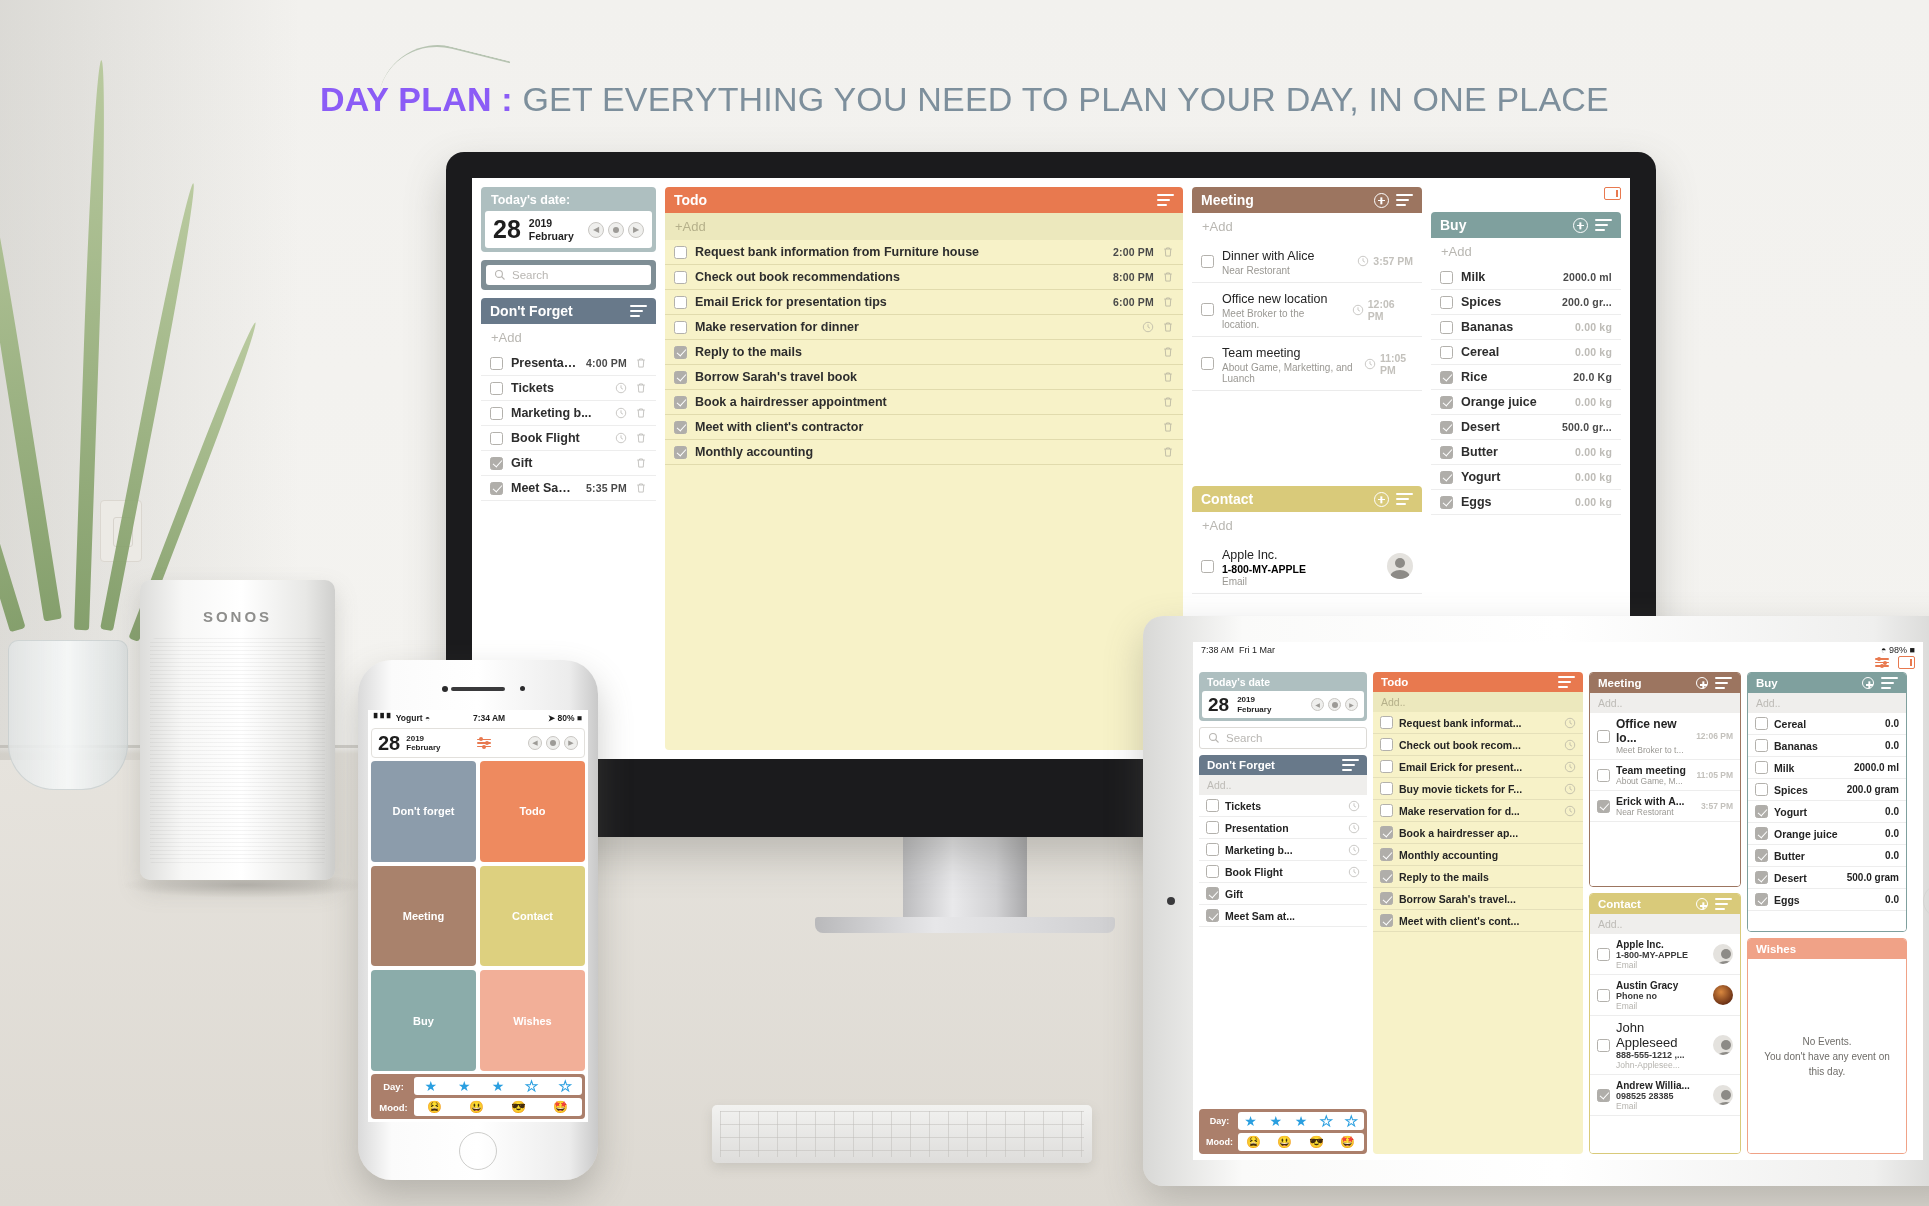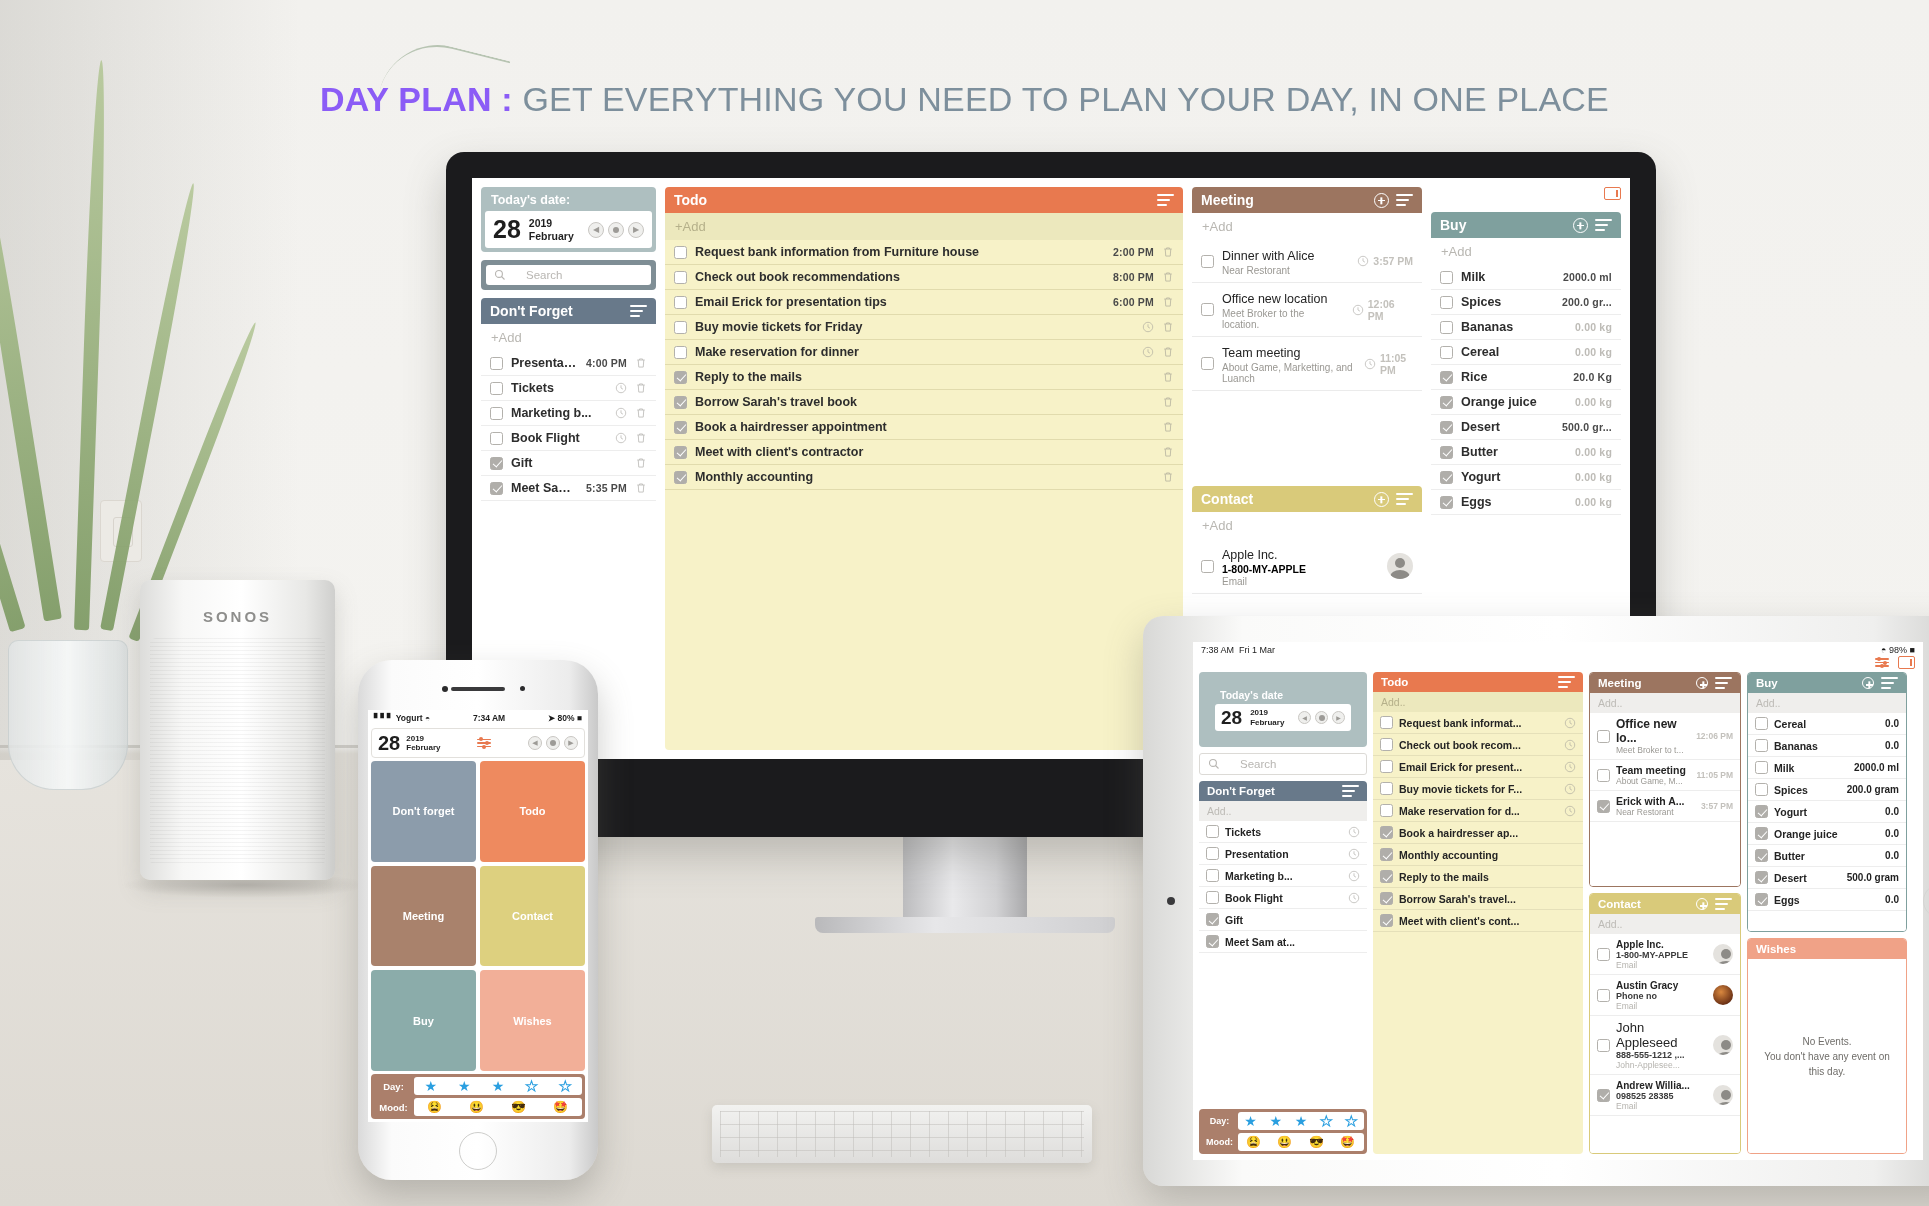--- a/index.html
+++ b/index.html
@@ -169,21 +169,21 @@
   .navbtns { margin-left:auto; display:flex; gap:4px; }
   .navbtn {
     width:16px; height:16px; border-radius:50%; border:1.4px solid #c9c7c3;
     display:flex; align-items:center; justify-content:center;
     font-size:8px; color:#9d9b97; background:#efefed;
   }
   .navbtn.dot:after { content:""; width:6px; height:6px; border-radius:50%; background:#9d9b97; }
   .search-wrap { background:#7f8e95; border-radius:4px; padding:5px; }
   .search-box {
     background:#fff; border-radius:3px; padding:4px 8px;
-    display:flex; gap:20px; font-size:11.5px; color:#b8b6b2;
+    display:flex; gap:6px; font-size:11.5px; color:#b8b6b2;
   }
   .dontforget-head { background:#68798a; }
   .dontforget-body { background:#fff; }
 
   .todo-card { flex:1; }
   .todo-head { background:#e8794f; }
   .todo-body { background:#f7f2c8; }
   .todo-body .addrow { background:#ece8bd; color:#b5b08a; }
   .todo-body .row { border-bottom-color:rgba(160,150,90,.25); }
 
@@ -466,32 +466,20 @@
       <span class="time">8:00 PM</span>
       <svg class="clock-svg ico" viewBox="0 0 16 16">
                 <path d="M3 4h10M6 4V2.6h4V4M4.3 4l.7 9.4h6l.7-9.4" fill="none" stroke="#8d8b86" stroke-width="1.2"></path>
               </svg>
             </div>
             <div class="row">
               <span class="cb "></span>
       <span class="txt">Email Erick for presentation tips</span>
       <span class="time">6:00 PM</span>
       <svg class="clock-svg ico" viewBox="0 0 16 16">
-                <path d="M3 4h10M6 4V2.6h4V4M4.3 4l.7 9.4h6l.7-9.4" fill="none" stroke="#8d8b86" stroke-width="1.2"></path>
-              </svg>
-            </div>
-            <div class="row">
-              <span class="cb "></span>
-      <span class="txt">Buy movie tickets for Friday</span>
-
-      <svg class="clock-svg ico" viewBox="0 0 16 16">
-                <circle cx="8" cy="8" r="6.3" fill="none" stroke="#9b9994" stroke-width="1.3"></circle>
-                <path d="M8 4.4V8l2.6 1.6" fill="none" stroke="#9b9994" stroke-width="1.3"></path>
-              </svg>
-              <svg class="clock-svg ico" viewBox="0 0 16 16">
                 <path d="M3 4h10M6 4V2.6h4V4M4.3 4l.7 9.4h6l.7-9.4" fill="none" stroke="#8d8b86" stroke-width="1.2"></path>
               </svg>
             </div>
             <div class="row">
               <span class="cb "></span>
       <span class="txt">Make reservation for dinner</span>
 
       <svg class="clock-svg ico" viewBox="0 0 16 16">
                 <circle cx="8" cy="8" r="6.3" fill="none" stroke="#9b9994" stroke-width="1.3"></circle>
                 <path d="M8 4.4V8l2.6 1.6" fill="none" stroke="#9b9994" stroke-width="1.3"></path>
@@ -772,21 +760,21 @@
           <i></i>
           <i></i>
           <i></i>
         </span>
       <span class="corner-btn" style="margin:0"></span>
     </div>
 
     <div class="pad-cols">
 
       <div class="pc pc1">
-        <div class="date-card" style="background:#aebfc0;padding:16px">
+        <div class="date-card" style="background:#aebfc0;padding:3px">
           <div class="lbl" style="font-size:10.5px;padding:1px 5px 3px">Today's date</div>
           <div class="date-inner" style="padding:4px 6px">
             <span class="date-num" style="font-size:19px">28</span>
             <span class="date-ym" style="font-size:8px">
               <div>2019</div>
               <div>February</div>
             </span>
             <span class="navbtns">
               <span class="navbtn" style="width:13px;height:13px;font-size:6px">◀</span>
               <span class="navbtn dot" style="width:13px;height:13px"></span>

